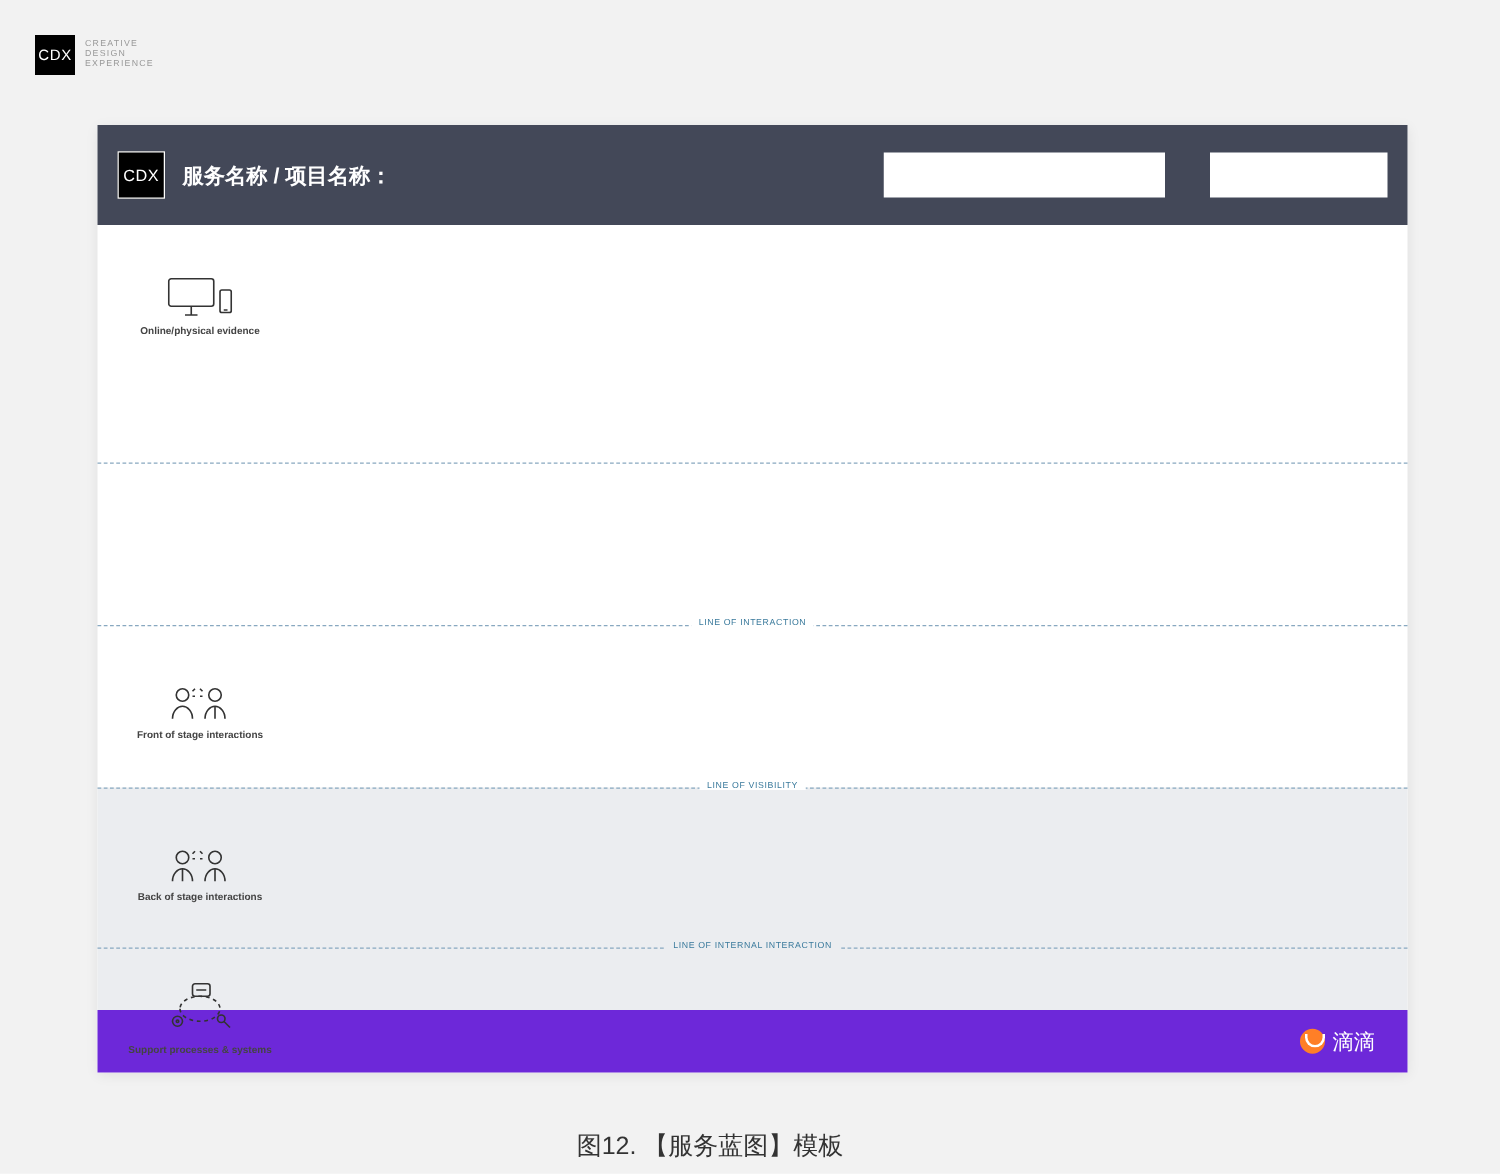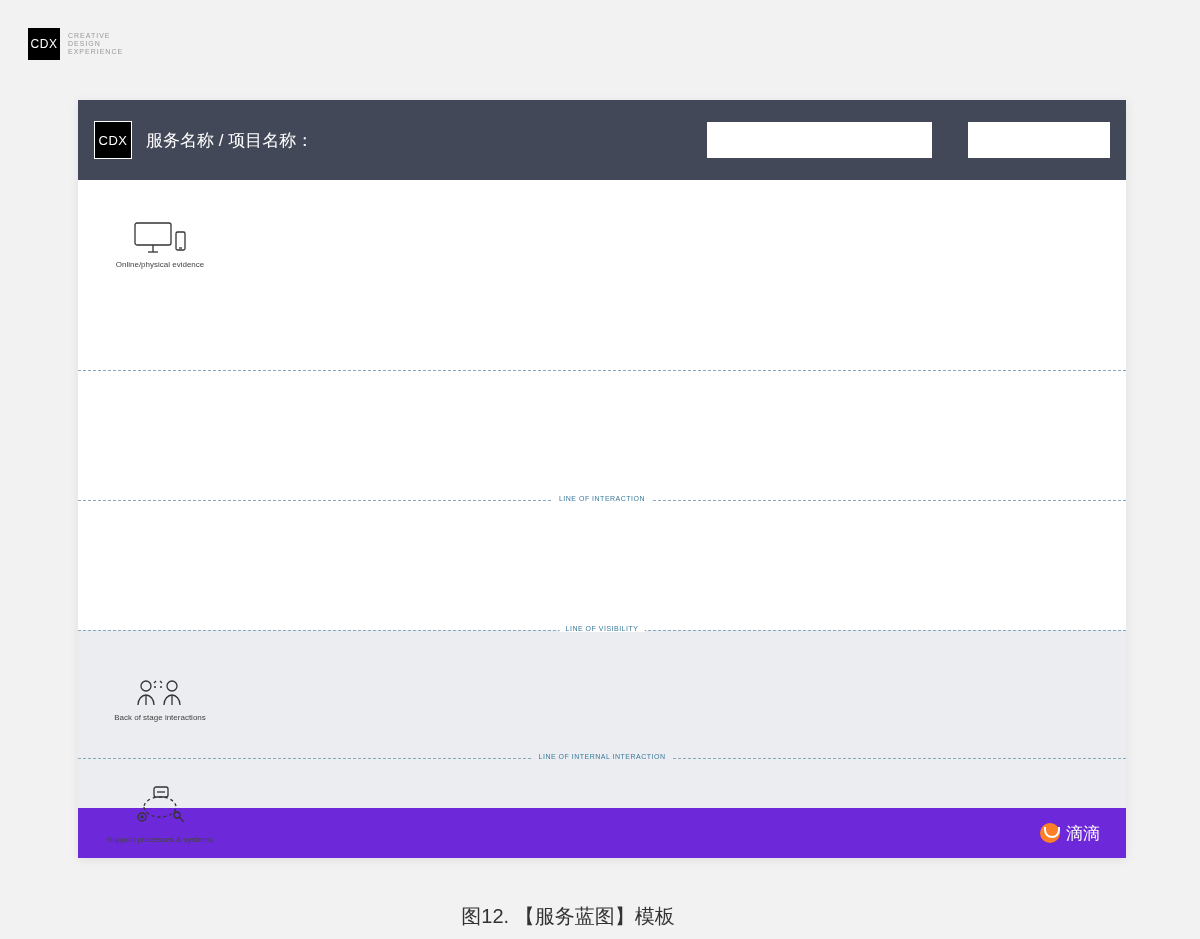--- a/index.html
+++ b/index.html
@@ -62,21 +62,21 @@
       color: #fff;
       display: flex;
       align-items: center;
       justify-content: center;
       font-size: 13px;
       letter-spacing: 0.5px;
     }
     .card-header .title {
       color: #fff;
       font-size: 17px;
-      font-weight: 400;
+      font-weight: 700;
       flex: 0 0 auto;
     }
     .card-header .spacer { flex: 1; }
     .card-header .field {
       height: 36px;
       background: #fff;
     }
     .card-header .field.wide { width: 225px; }
     .card-header .field.narrow { width: 142px; margin-left: 22px; }
 
@@ -96,20 +96,21 @@
       left: 22px;
       top: 42px;
       width: 120px;
       text-align: center;
     }
     .lane svg { display: block; margin: 0 auto; }
     .lane .label {
       font-size: 8px;
       color: #444;
       margin-top: 6px;
+      font-weight: bold;
     }
     .divider {
       position: absolute;
       left: 0;
       right: 0;
       border-top: 1px dashed #88a8c0;
     }
     .divider .tag {
       position: absolute;
       left: 50%;
@@ -215,20 +216,35 @@
 
     <div class="divider" style="top:190px">
       <span class="tag tag-bg-white"></span>
     </div>
 
 
     <div class="divider" style="top:320px">
       <span class="tag tag-bg-white">LINE OF INTERACTION</span>
     </div>
 
+    <div class="lane" style="top:325px">
+      <div class="icon-wrap">
+        <span>
+          <svg width="56" height="30" viewBox="0 0 56 30" fill="none" stroke="#333" stroke-width="1.3">
+            <circle cx="14" cy="9" r="5"></circle>
+              <path d="M6 28c0-6 4-10 8-10s8 4 8 10"></path>
+            <circle cx="40" cy="9" r="5"></circle>
+              <path d="M32 28c0-6 4-10 8-10s8 4 8 10"></path>
+              <line x1="40" y1="18" x2="40" y2="28"></line>
+            <path d="M22 6c1-1 2-2 2-2M22 10c1 0 2 0 2 0M30 6c-1-1-2-2-2-2M30 10c-1 0-2 0-2 0"></path>
+          </svg>
+        </span>
+        <div class="label">Front of stage interactions</div>
+      </div>
+    </div>
 
     <div class="divider" style="top:450px">
       <span class="tag tag-bg-white">LINE OF VISIBILITY</span>
     </div>
 
     <div class="lane" style="top:455px">
       <div class="icon-wrap">
         <span>
           <svg width="56" height="30" viewBox="0 0 56 30" fill="none" stroke="#333" stroke-width="1.3">
             <circle cx="14" cy="9" r="5"></circle>

